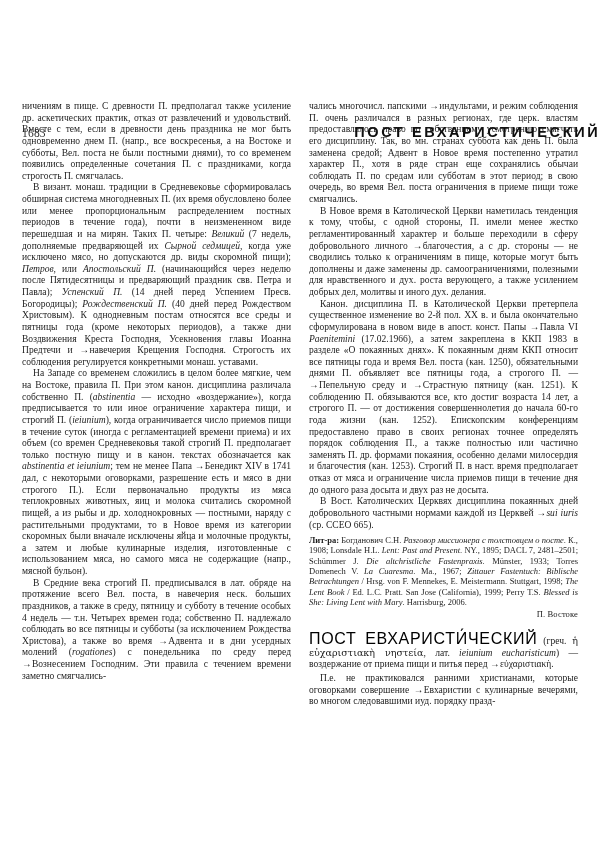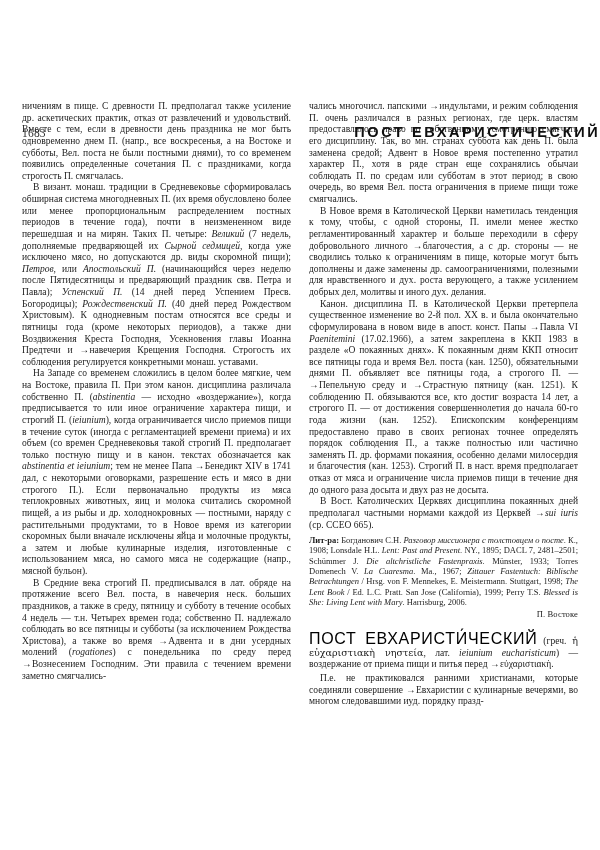--- a/index.html
+++ b/index.html
@@ -173,27 +173,27 @@
     </div>
 
     <div class="col">
 
       <p><span>чались многочисл. папскими </span><span class="ref">индультами</span><span>, и режим соблюдения П. очень различался в разных регионах, где церк. властям предоставлялось право по собственному усмотрению смягчать его дисциплину. Так, во мн. странах суббота как день П. была заменена средой; Адвент в Новое время постепенно утратил характер П., хотя в ряде стран еще сохранялись обычаи соблюдать П. по средам или субботам в этот период; в свою очередь, во время Вел. поста ограничения в приеме пищи тоже смягчались.</span></p>
 
       <p class="indent"><span>В Новое время в Католической Церкви наметилась тенденция к тому, чтобы, с одной стороны, П. имели менее жестко регламентированный характер и больше переходили в сферу добровольного личного </span><span class="ref">благочестия</span><span>, а с др. стороны — не сводились только к ограничениям в пище, которые могут быть дополнены и даже заменены др. самоограничениями, полезными для нравственного и дух. роста верующего, а также усилением добрых дел, молитвы и иного дух. делания.</span></p>
 
       <p class="indent"><span>Канон. дисциплина П. в Католической Церкви претерпела существенное изменение во 2-й пол. XX в. и была окончательно сформулирована в новом виде в апост. конст. Папы </span><span class="ref">Павла VI</span><span> </span><span class="lat">Paenitemini</span><span> (17.02.1966), а затем закреплена в ККП 1983 в разделе «О покаянных днях». К покаянным дням ККП относит все пятницы года и время Вел. поста (кан. 1250), обязательными днями П. объявляет все пятницы года, а строгого П. — </span><span class="ref">Пепельную среду</span><span> и </span><span class="ref">Страстную пятницу</span><span> (кан. 1251). К соблюдению П. обязываются все, кто достиг возраста 14 лет, а строгого П. — от достижения совершеннолетия до начала 60-го года жизни (кан. 1252). Епископским конференциям предоставлено право в своих регионах точнее определять порядок соблюдения П., а также полностью или частично заменять П. др. формами покаяния, особенно делами милосердия и благочестия (кан. 1253). Строгий П. в наст. время предполагает отказ от мяса и ограничение числа приемов пищи в течение дня до одного раза досыта и двух раз не досыта.</span></p>
 
-      <p class="indent"><span>В Вост. Католических Церквях дисциплина покаянных дней предполагал частными нормами каждой из Церквей </span><span class="ref lat">sui iuris</span><span> (ср. ССЕО 665).</span></p>
+      <p class="indent"><span>В Вост. Католических Церквях дисциплина покаянных дней добровольного частными нормами каждой из Церквей </span><span class="ref lat">sui iuris</span><span> (ср. ССЕО 665).</span></p>
 
       <p class="biblio"><span class="lbl">Лит-ра:</span><span> Богданович С.Н. </span><i>Разговор миссионера с толстовцем о посте</i><span>. К., 1908; Lonsdale H.L. </span><i>Lent: Past and Present</i><span>. NY., 1895; DACL 7, 2481–2501; Schümmer J. </span><i>Die altchristliche Fastenpraxis</i><span>. Münster, 1933; Torres Domenech V. </span><i>La Cuaresma</i><span>. Ma., 1967; </span><i>Zittauer Fastentuch: Biblische Betrachtungen</i><span> / Hrsg. von F. Mennekes, E. Meistermann. Stuttgart, 1998; </span><i>The Lent Book</i><span> / Ed. L.C. Pratt. San Jose (California), 1999; Perry T.S. </span><i>Blessed is She: Living Lent with Mary</i><span>. Harrisburg, 2006.</span></p>
 
       <div class="author-line">П. Востоке</div>
 
       <div class="entry">
         <p class="entry-body"><span class="entry-head">ПОСТ ЕВХАРИСТИ́ЧЕСКИЙ</span><span> (греч. </span><span class="greek">ἡ εὐχαριστιακὴ νηστεία</span><span>, лат. </span><span class="lat">ieiunium eucharisticum</span><span>) — воздержание от приема пищи и питья перед </span><span class="ref">εὐχαριστιακὴ</span><span>.</span></p>
 
-        <p class="indent" style="margin-top:2px"><span>П.е. не практиковался ранними христианами, которые соединяли совершение </span><span class="ref">Евхаристии</span><span> с кулинарные вечерями, во многом следовавшими иуд. порядку празд</span>-</p>
+        <p class="indent" style="margin-top:2px"><span>П.е. не практиковался ранними христианами, которые оговорками совершение </span><span class="ref">Евхаристии</span><span> с кулинарные вечерями, во многом следовавшими иуд. порядку празд</span>-</p>
       </div>
 
     </div>
   </div>
 </div>
 
 </body></html>

